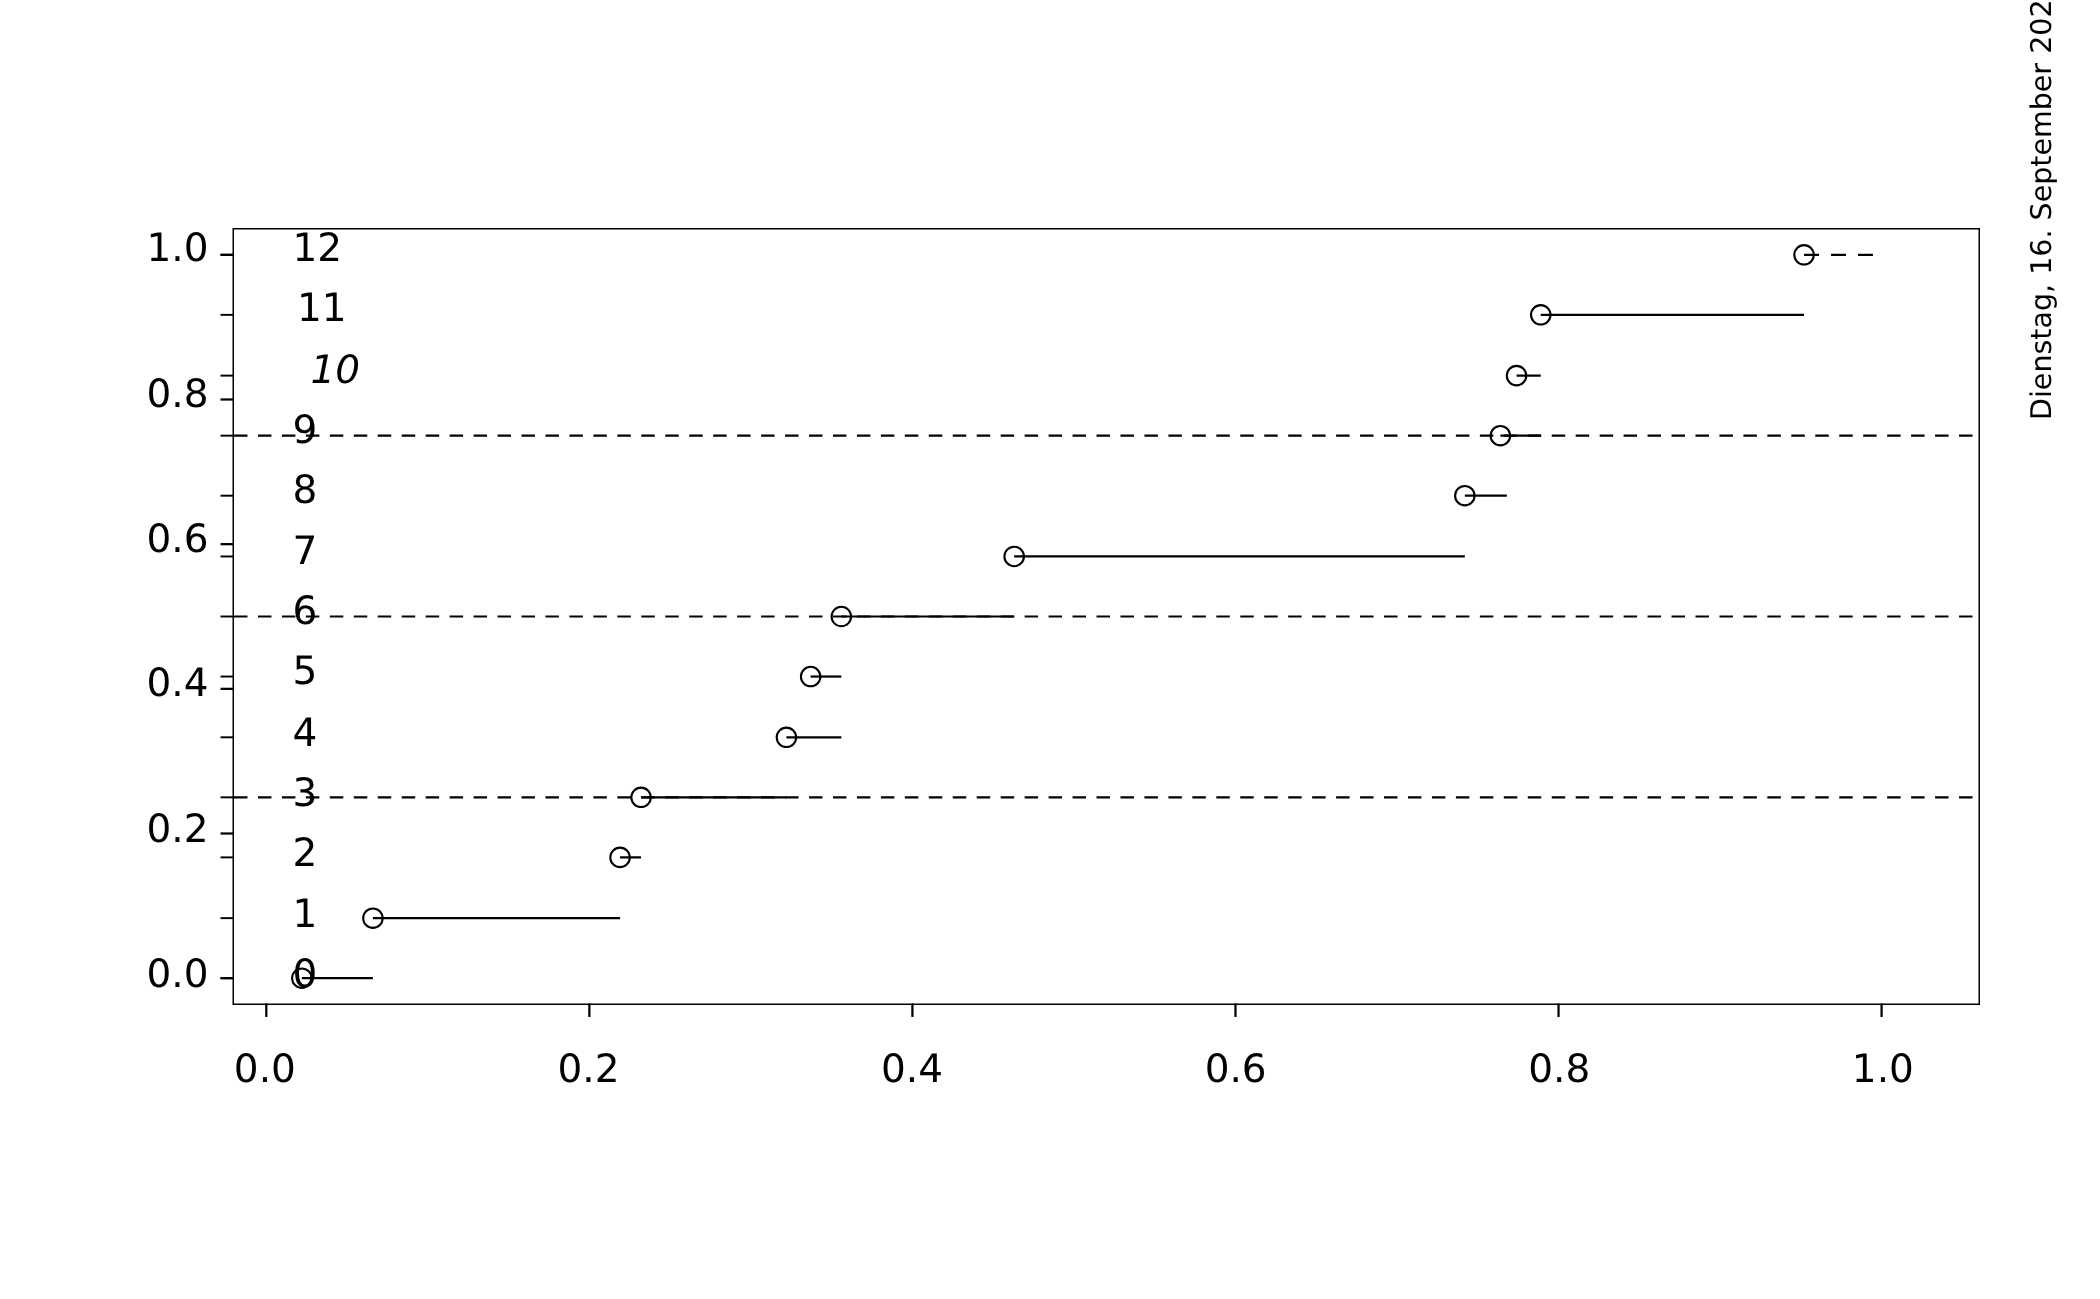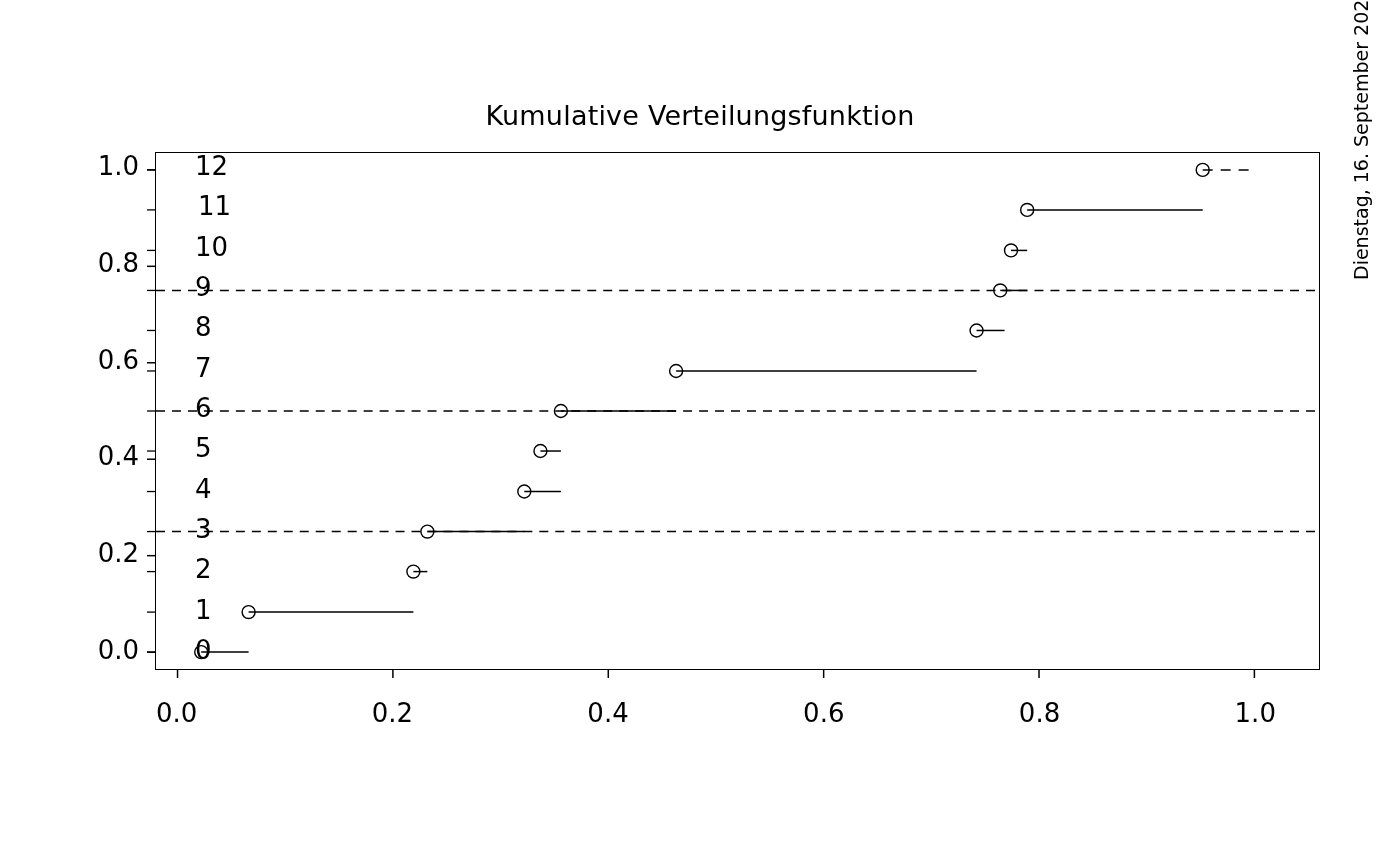--- a/index.html
+++ b/index.html
@@ -75,21 +75,20 @@
     white-space: nowrap;
     transform-origin: left top;
     transform: rotate(-90deg);
   }
 </style>
 </head>
 <body>
 
 <div id="figure">
 
-  <div id="chart-title">Kumulative Verteilungsfunktion</div>
 
   <div id="plot-area">
     <svg id="plot-svg" viewBox="0 0 1165 518" preserveAspectRatio="none">
       <g id="gridlines-group">
           <line x1="0" x2="1165" y1="380.02803738317755" y2="380.02803738317755" stroke="#000000" stroke-width="1.4" stroke-dasharray="9,7"></line>
           <line x1="0" x2="1165" y1="258.99999999999994" y2="258.99999999999994" stroke="#000000" stroke-width="1.4" stroke-dasharray="9,7"></line>
           <line x1="0" x2="1165" y1="137.97196261682234" y2="137.97196261682234" stroke="#000000" stroke-width="1.4" stroke-dasharray="9,7"></line>
         </g>
       <g id="steps-group">
           <line x1="45.30555555555555" x2="92.76851851851852" y1="501.05607476635515" y2="501.05607476635515" stroke="#000000" stroke-width="1.5"></line>
@@ -171,20 +170,20 @@
       <div class="step-label" style="left: 195px; top: 635.056px;">0</div>
       <div class="step-label" style="left: 195px; top: 594.875px;">1</div>
       <div class="step-label" style="left: 195px; top: 554.209px;">2</div>
       <div class="step-label" style="left: 195px; top: 514.028px;">3</div>
       <div class="step-label" style="left: 195px; top: 473.847px;">4</div>
       <div class="step-label" style="left: 195px; top: 433.181px;">5</div>
       <div class="step-label" style="left: 195px; top: 393px;">6</div>
       <div class="step-label" style="left: 195px; top: 352.819px;">7</div>
       <div class="step-label" style="left: 195px; top: 312.153px;">8</div>
       <div class="step-label" style="left: 195px; top: 271.972px;">9</div>
-      <div class="step-label" style="left: 195px; top: 231.791px;">10</div>
+      <div class="step-label" style="left: 207px; top: 231.791px; font-style: italic;">10</div>
       <div class="step-label" style="left: 178px; top: 191.125px; margin-left: 20px;">11</div>
       <div class="step-label" style="left: 195px; top: 150.944px;">12</div>
     </div>
 
   <div id="right-label" style="left: 1350px; top: 280px;">Dienstag, 16. September 2025</div>
 
 </div>
 
 </body></html>

